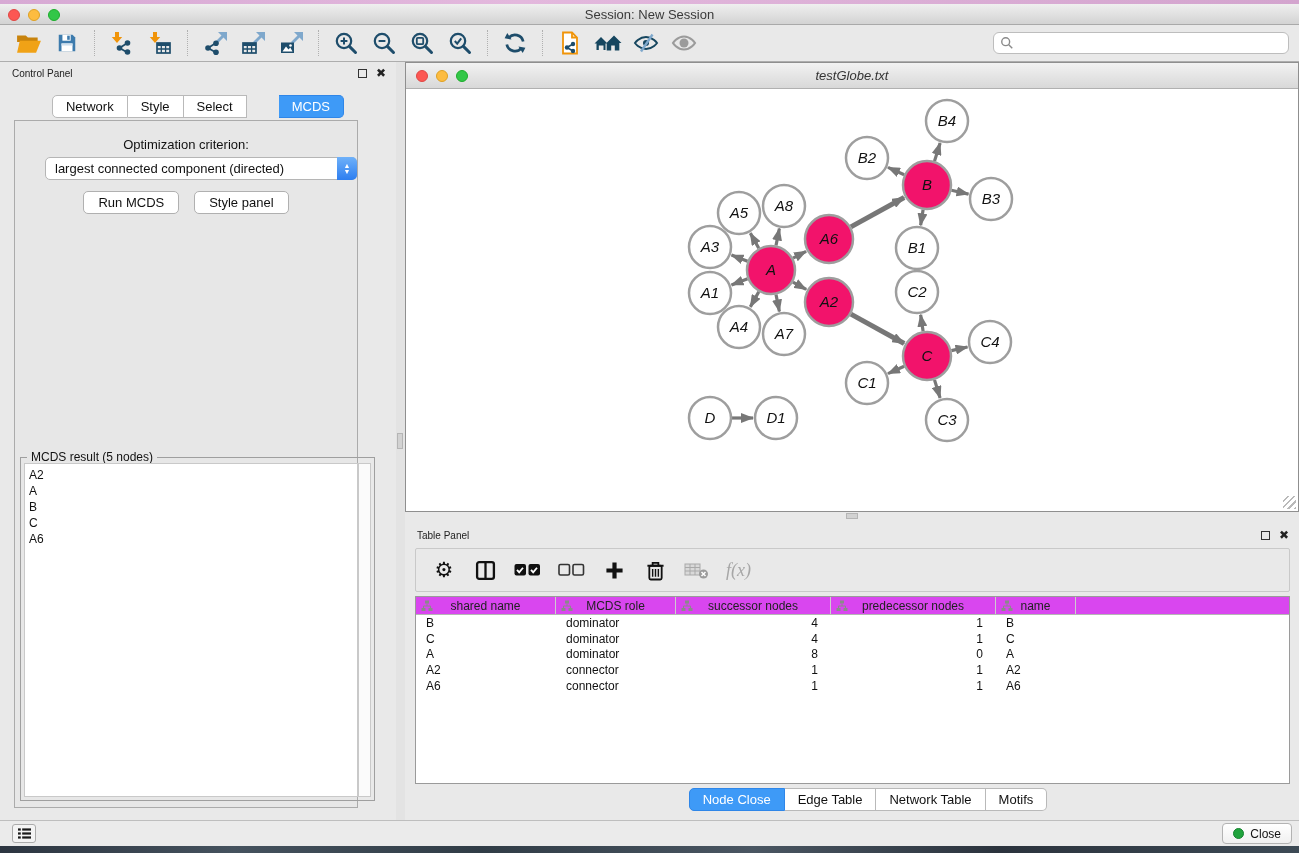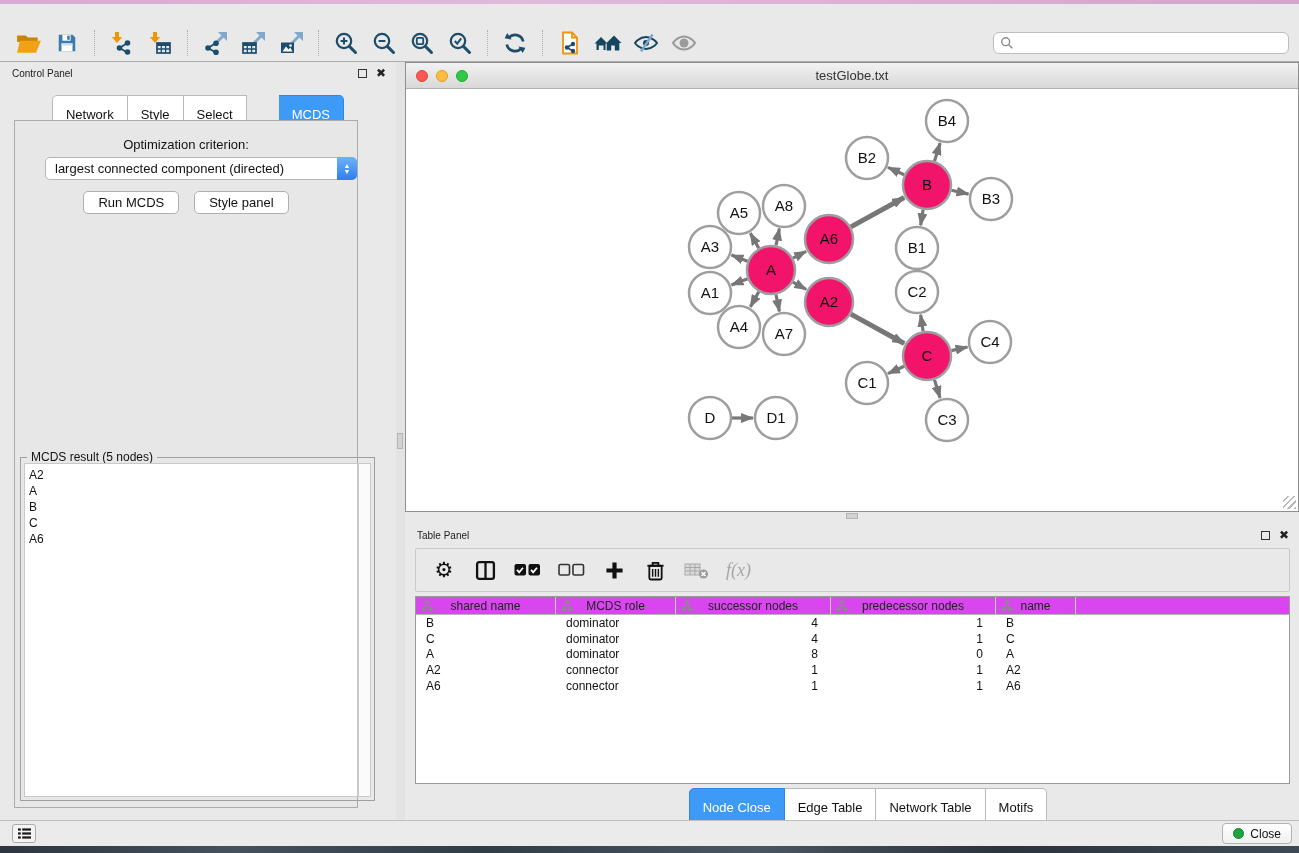--- a/index.html
+++ b/index.html
@@ -35,21 +35,21 @@
   
   .control-panel { position:absolute; left:0; top:62px; width:396px; height:758px; background:#e9e9e9; }
   .panel-header { position:relative; height:26px; }
   .panel-header .ph-title { position:absolute; left:12px; top:6px; font-size:10px; color:#222; }
   .win-controls { position:absolute; right:10px; top:6px; display:flex; gap:9px; align-items:center; }
   .winbtn-square { width:9px; height:9px; border:1.5px solid #333; display:inline-block; }
   .winbtn-close { font-size:12px; font-weight:bold; color:#222; line-height:10px; }
 
   .seg-tabs { position:absolute; left:0; right:0; display:flex; justify-content:center; }
   .cp-tabs { top:33px; }
-  .seg { background:#fff; border:1px solid #b9b9b9; border-left:none; padding:11px 13px; font-size:13px; color:#111; }
+  .seg { background:#fff; border:1px solid #b9b9b9; border-left:none; padding:3px 13px; font-size:13px; color:#111; }
   .seg:first-child { border-left:1px solid #b9b9b9; border-radius:5px 0 0 5px; }
   .seg:last-child { border-radius:0 5px 5px 0; }
   .seg.active { background:#3e9af7; border-color:#2f86e8; color:#fff;margin-left:32px; }
 
   .cp-body { position:absolute; left:14px; top:58px; width:344px; height:688px; border:1px solid #ababab; background:#e7e7e7; }
   .opt-label { position:absolute; left:0; right:0; top:16px; text-align:center; font-size:13px; color:#111; }
   .dropdown { position:absolute; left:30px; top:36px; width:312px; height:23px; background:#fff;
       border:1px solid #b5b5b5; border-radius:5px; display:flex; align-items:center; }
   .dropdown .dd-value { flex:1; padding-left:9px; font-size:13px; color:#111; white-space:nowrap; overflow:hidden; }
   .dd-stepper { width:20px; height:23px; margin:-1px -1px -1px 0; border-radius:0 5px 5px 0;
@@ -63,21 +63,21 @@
   .result-list { position:absolute; left:3px; top:5px; right:16px; bottom:3px; background:#fff; border:1px solid #c9c9c9;
       padding:3px 0 0 4px; font-size:12px; line-height:16px; }
   .result-scroll { position:absolute; top:5px; right:3px; bottom:3px; width:13px; background:#fbfbfb; border:1px solid #c9c9c9; border-left:1px solid #c9c9c9; }
   .result-item { color:#111; }
 
   
   .v-divider { position:absolute; left:396px; top:62px; width:9px; height:758px; background:#e3e3e3; }
   .v-grip { position:absolute; left:1px; top:371px; width:6px; height:16px; background:#d2d2d2; border:1px solid #b5b5b5; }
 
   
-  .net-window { position:absolute; left:405px; top:62px; width:894px; height:450px; border:1px solid #8f8f8f; background:#fff; }
+  .net-window { position:absolute; left:405px; top:62px; width:894px; height:450px; border:1px solid #8f8f8f; background:#fff;font-style:italic; }
   .net-titlebar { position:relative; height:26px; background:linear-gradient(#f2f2f2,#d8d8d8); border-bottom:1px solid #b0b0b0; }
   .net-titlebar .lights { left:10px; top:7px; }
   .net-title { position:absolute; left:0; right:0; top:5px; text-align:center; font-size:13px; color:#333; }
   .net-canvas { position:relative; width:892px; height:422px; background:#fff; overflow:hidden; }
   .resize-grip { position:absolute; right:2px; bottom:2px; width:13px; height:13px;
       background:repeating-linear-gradient(135deg, transparent 0 3px, #b9b9b9 3px 4.5px); }
 
   
   .h-divider { position:absolute; left:405px; top:512px; width:894px; height:8px; background:#e9e9e9; }
   .h-grip { position:absolute; left:441px; top:1px; width:12px; height:6px; background:#d2d2d2; border:1px solid #b5b5b5; }
@@ -111,20 +111,28 @@
   .memory-dot { width:11px; height:11px; border-radius:50%; background:#1fa33c; border:1px solid #158330; }
 
   svg text { font-family:"Liberation Sans","DejaVu Sans",sans-serif; }
 </style>
 </head>
 <body>
 
 <div class="screen">
   <div class="desktop-top"></div>
 
+  <div class="titlebar">
+    <div class="lights">
+      <span class="light red"></span>
+      <span class="light yellow"></span>
+      <span class="light green"></span>
+    </div>
+    <div class="title">Session: New Session</div>
+  </div>
 
   <div class="toolbar">
     <div class="tbtn">
       <svg width="26" height="22" viewBox="0 0 24 20">
         <path fill="#c8830d" d="M1 3h8l2 2h9v4H1z"></path>
           <path fill="#f0a216" d="M3.5 8H23l-4.5 11H1z"></path>
       </svg>
     </div>
     <div class="tbtn">
       <svg width="22" height="22" viewBox="0 0 24 24">

